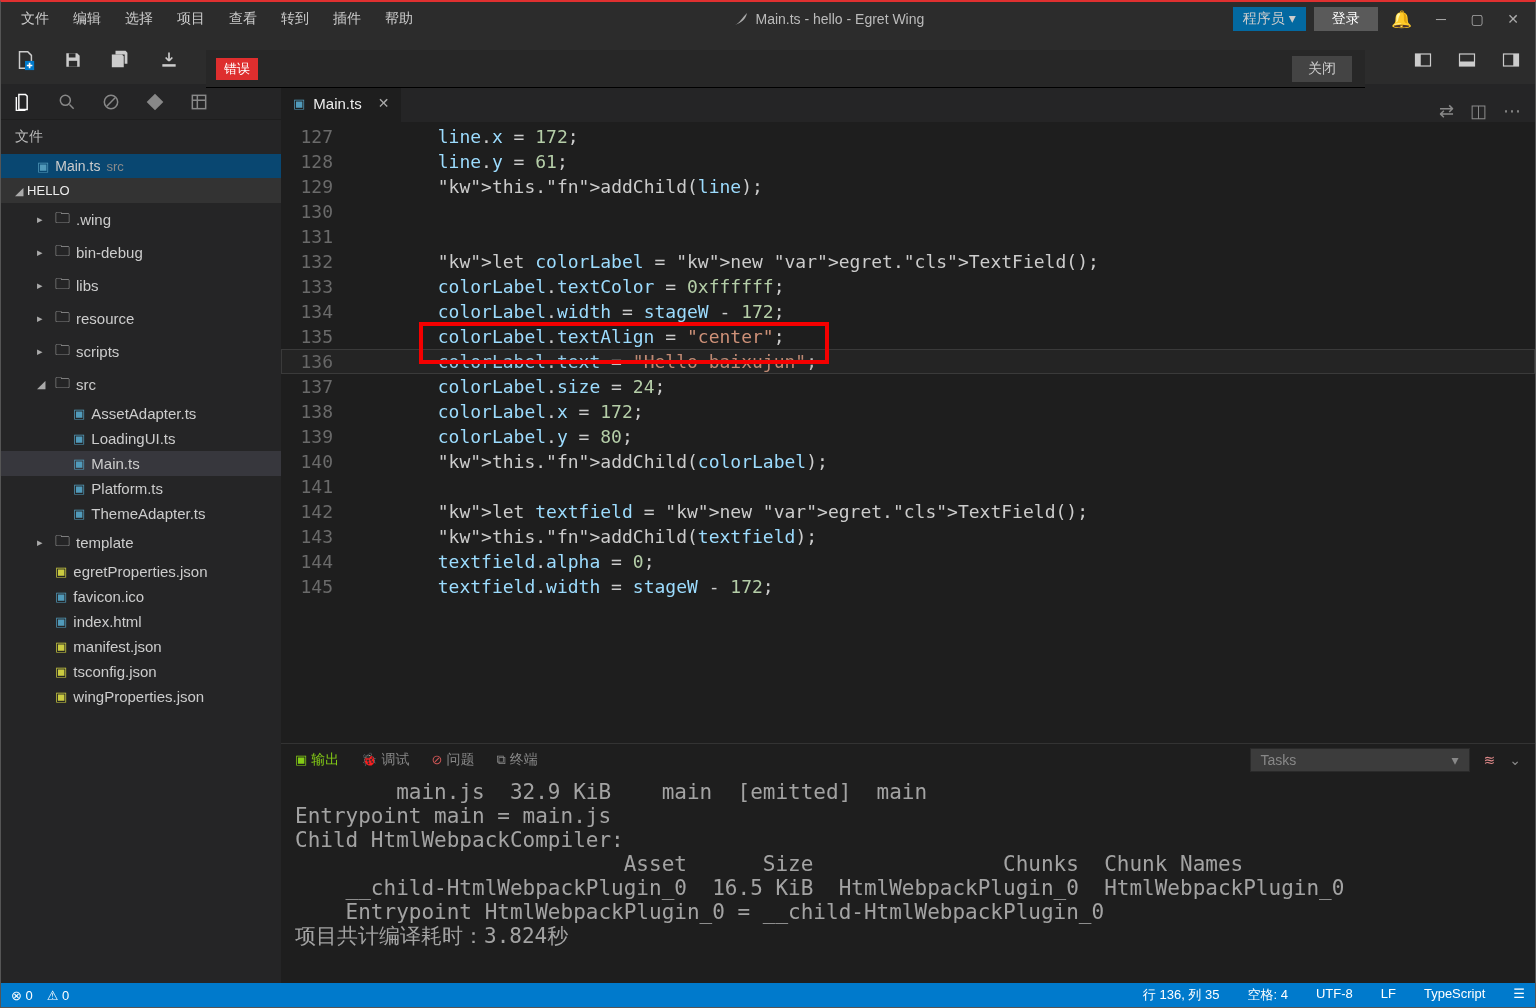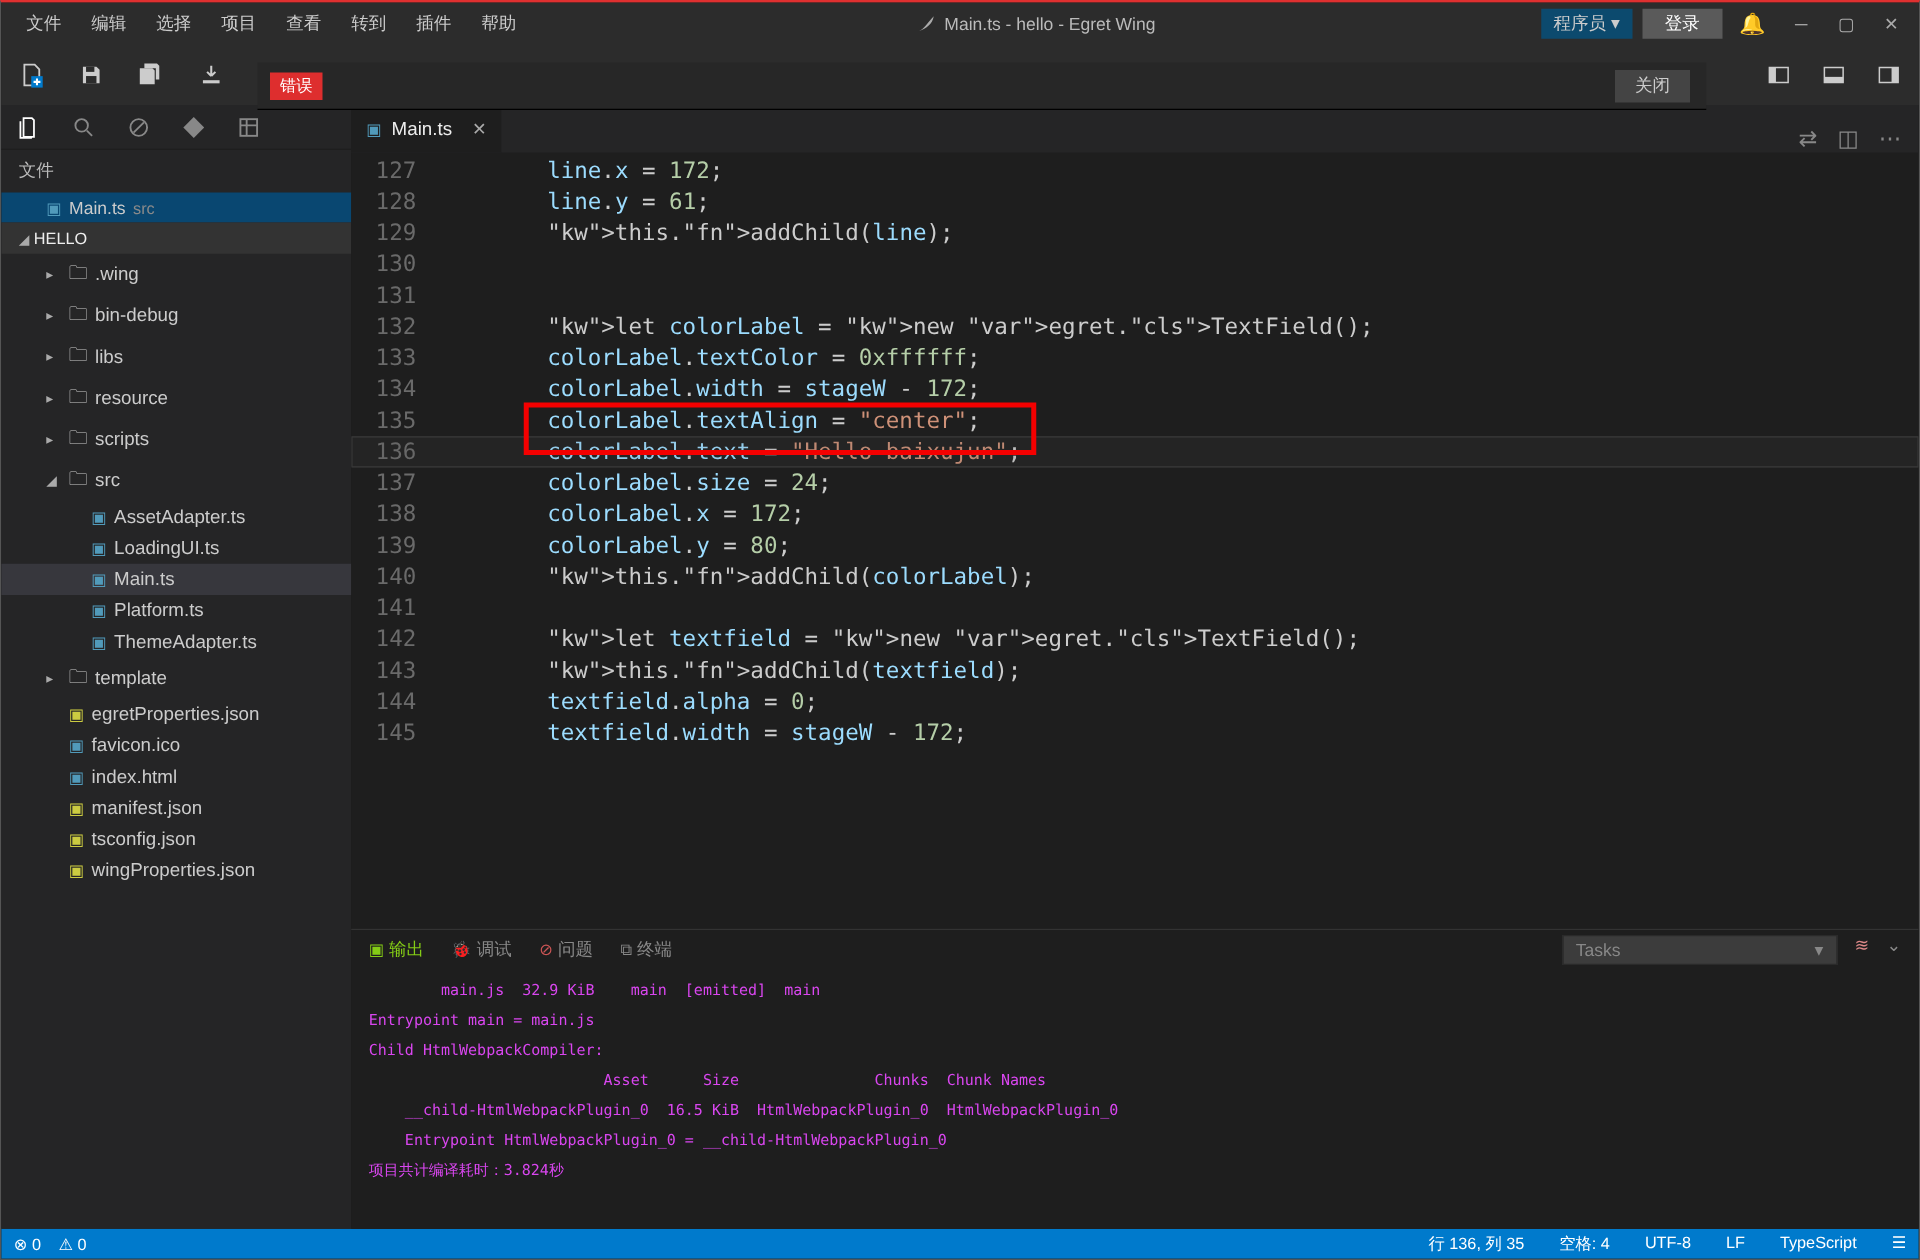--- a/index.html
+++ b/index.html
@@ -1,21 +1,21 @@
 <!DOCTYPE html>
 <html><head>
 <meta charset="utf-8">
 <style>
 *{margin:0;padding:0;box-sizing:border-box}
 body{width:1536px;height:1008px;background:#1e1e1e;color:#ccc;font-family:"Microsoft YaHei","Segoe UI",sans-serif;font-size:14px;overflow:hidden;position:relative;border:1px solid #555;border-top:2px solid #e03030}
 .titlebar{height:34px;background:#2c2c2c;display:flex;align-items:center;padding:0 8px;font-size:14px}
 .menu-item{padding:4px 12px;cursor:default;color:#ccc}
 .title-center{flex:1;text-align:center;color:#bbb;display:flex;align-items:center;justify-content:center;gap:6px}
 .title-right{display:flex;align-items:center;gap:8px}
-.role-drop{background:#0c4a6e;padding:3px 10px;color:#ccc;display:flex;gap:4px}
+.role-drop{background:#0369a1;padding:3px 10px;color:#ccc;display:flex;gap:4px}
 .login-btn{background:#5a5a5a;padding:3px 18px;color:#fff}
 .win-ctrl{width:28px;text-align:center;color:#aaa;padding:4px 6px}
 .toolbar{height:48px;background:#2c2c2c;display:flex;align-items:center;padding:0 12px;gap:24px}
 .tb-icon{width:24px;height:24px;display:flex;align-items:center;justify-content:center;color:#ccc;font-size:20px}
 .tb-right{margin-left:auto;display:flex;gap:20px}
 .notification{position:absolute;top:48px;left:205px;right:170px;height:38px;background:#272727;display:flex;align-items:center;padding:0 10px;z-index:10;border-bottom:1px solid #000}
 .err-badge{background:#de2e2e;color:#fff;padding:2px 8px;font-size:13px;margin-right:12px}
 .notif-text{color:#ccc;flex:1}
 .close-notif{background:#444;padding:4px 16px;margin-right:0}
 .main{display:flex;height:calc(100% - 34px - 48px - 24px)}
@@ -45,23 +45,23 @@
 .code-body{flex:1;line-height:25px;white-space:pre;padding-top:2px}
 .str{color:#ce9178}
 .num{color:#b5cea8}
 .var{color:#9cdcfe}
 .hl-line{position:absolute;left:0;right:0;height:25px;border:1px solid #3a3a3a;background:rgba(80,80,80,.12)}
 .red-box{position:absolute;border:4px solid #f40000}
 .panel{height:240px;border-top:1px solid #333;background:#1e1e1e;display:flex;flex-direction:column}
 .panel-tabs{height:32px;display:flex;align-items:center;padding:0 14px;gap:22px;font-size:14px;color:#888}
 .ptab.active{color:#84cc16;font-weight:400}
 .ptab-ico{font-size:13px;margin-right:4px}
-.panel-right{margin-left:auto;display:flex;align-items:flex-start;gap:14px}
+.panel-right{margin-left:auto;display:flex;align-items:center;gap:14px}
 .task-drop{background:#3c3c3c;border:1px solid #2a2a2a;padding:3px 10px;width:220px;display:flex;justify-content:space-between}
-.panel-body{flex:1;padding:4px 14px;font-family:Consolas,monospace;font-size:12px;color:#d946ef;white-space:pre;overflow:hidden;line-height:24px}
+.panel-body{flex:1;padding:4px 14px;font-family:Consolas,monospace;font-size:21px;color:#a3a3a3;white-space:pre;overflow:hidden;line-height:24px}
 .statusbar{height:24px;background:#007acc;color:#fff;display:flex;align-items:center;font-size:13px;padding:0 10px;gap:14px}
 .sb-right{margin-left:auto;display:flex;gap:28px}
 svg{display:block}
 </style>
 </head>
 <body>
 
 <div class="titlebar">
   <div id="menus" style="display:flex">
       <span class="menu-item">文件</span>

